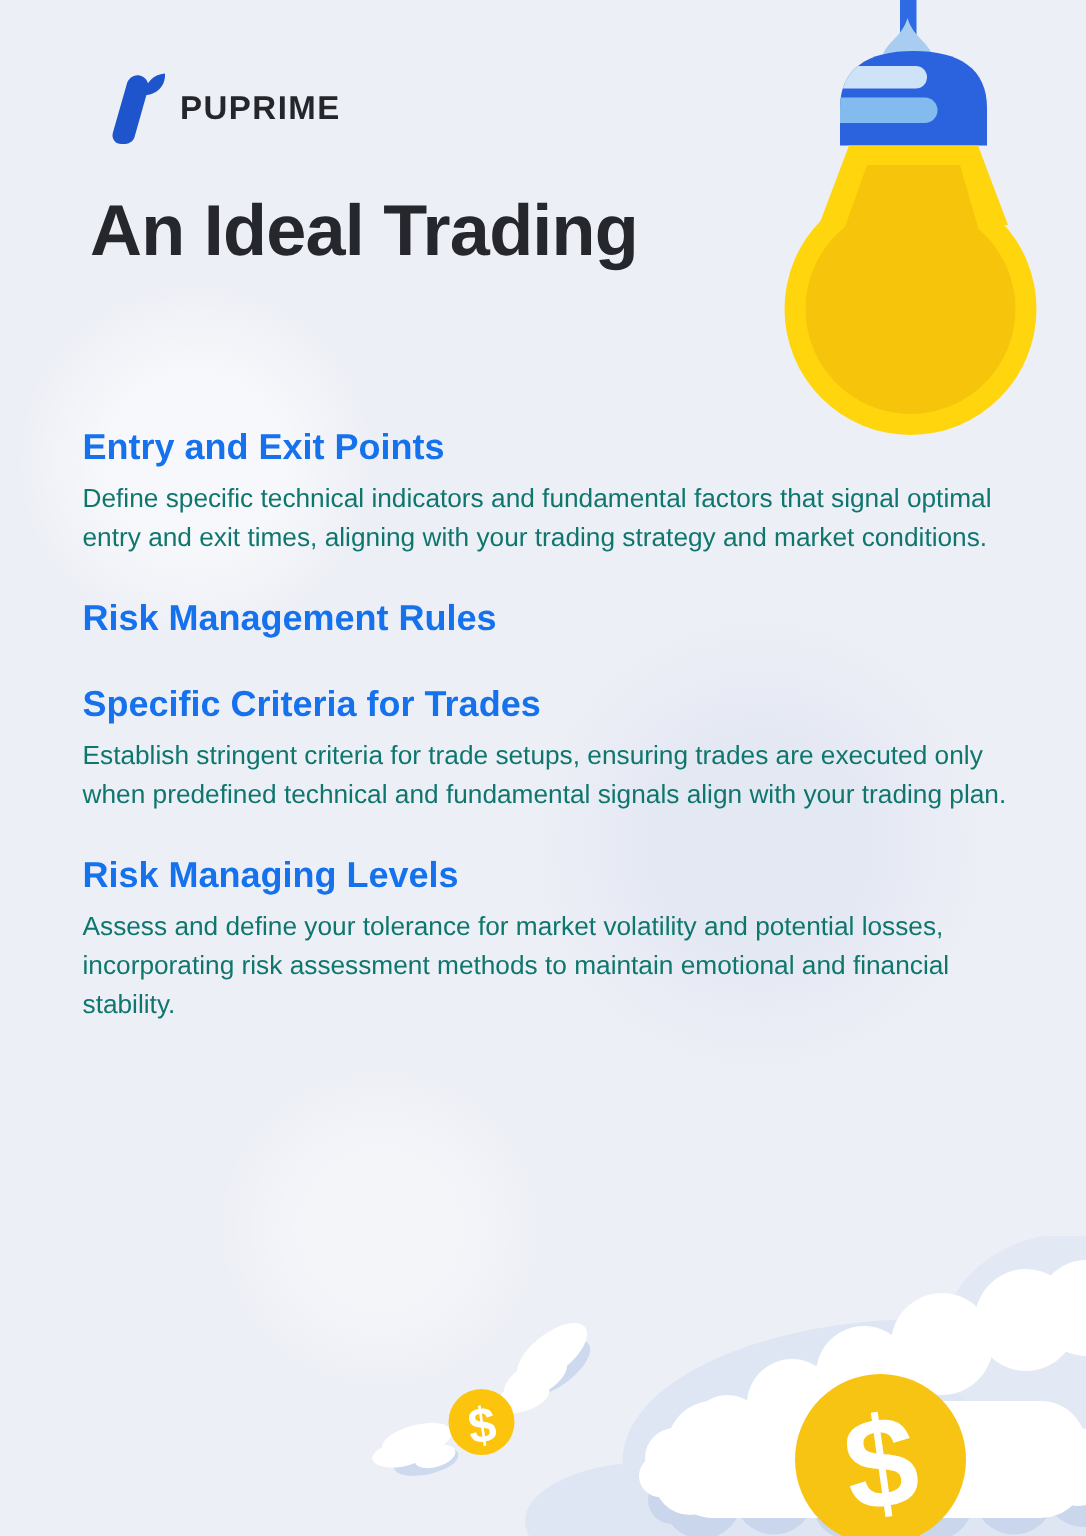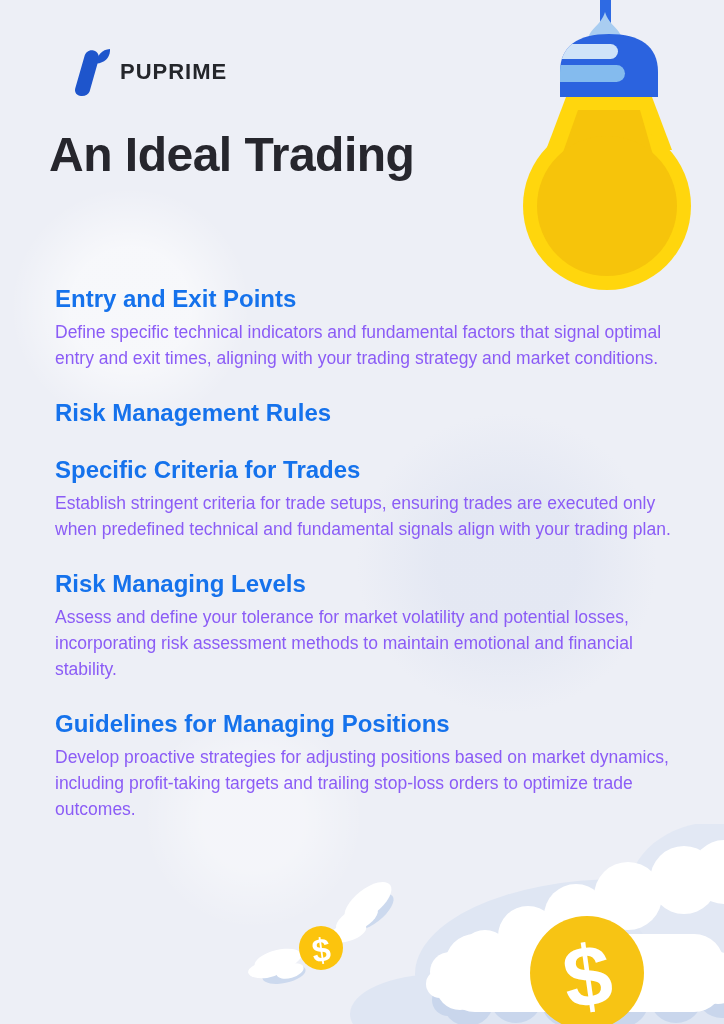--- a/index.html
+++ b/index.html
@@ -17,35 +17,35 @@
       radial-gradient(circle at 35% 80%, rgba(255,255,255,.4) 0 50px, rgba(255,255,255,0) 110px);
   }
   .logo{
     position:absolute;left:68px;top:46px;z-index:3;
     display:flex;align-items:center;gap:10px;
   }
   .logo-text{
     font-size:22px;font-weight:700;color:#24262b;letter-spacing:1px;
   }
   .title{
-    position:absolute;left:49px;top:126px;z-index:3;
+    position:absolute;left:60px;top:126px;z-index:3;
     font-size:48px;line-height:58px;font-weight:700;color:#26262d;
     letter-spacing:-0.5px;
   }
   .content{
     position:absolute;left:55px;top:284px;width:648px;z-index:3;
   }
   .section{margin:0 0 27px 0;}
   .section h2{
     margin:0 0 5px 0;
     font-size:24px;line-height:30px;font-weight:700;color:#1572ec;
   }
   .section p{
     margin:0;max-width:642px;
-    font-size:17.5px;line-height:26px;color:#8b5cf6;
+    font-size:17.5px;line-height:26px;color:#0f766e;
   }
   .bulb-wrap{position:absolute;left:520px;top:0;width:204px;height:300px;z-index:1;}
   .bottom-decor{position:absolute;left:0;top:824px;width:724px;height:200px;z-index:1;}
   svg{display:block;}
   .coin-symbol{font-family:"Liberation Sans",sans-serif;font-weight:700;fill:#ffffff;}
 </style>
 </head>
 <body>
 
 <div class="texture"></div>
@@ -100,24 +100,20 @@
   <div class="section">
     <h2>Risk Management Rules</h2>
   </div>
   <div class="section">
     <h2>Specific Criteria for Trades</h2>
     <p>Establish stringent criteria for trade setups, ensuring trades are executed only when predefined technical and fundamental signals align with your trading plan.</p>
   </div>
   <div class="section">
     <h2>Risk Managing Levels</h2>
     <p>Assess and define your tolerance for market volatility and potential losses, incorporating risk assessment methods to maintain emotional and financial stability.</p>
-  </div>
-  <div class="section">
-    <h2>Guidelines for Managing Positions</h2>
-    <p>Develop proactive strategies for adjusting positions based on market dynamics, including profit-taking targets and trailing stop-loss orders to optimize trade outcomes.</p>
   </div>
 </div>
 
 <div class="bottom-decor">
   <svg width="724" height="200" viewBox="0 0 724 200">
 
     <g>
       <ellipse cx="620" cy="150" rx="205" ry="95" fill="#dfe6f3"></ellipse>
       <ellipse cx="716" cy="70" rx="88" ry="72" fill="#e2e8f4"></ellipse>
       <ellipse cx="440" cy="190" rx="90" ry="40" fill="#dfe6f3"></ellipse>

